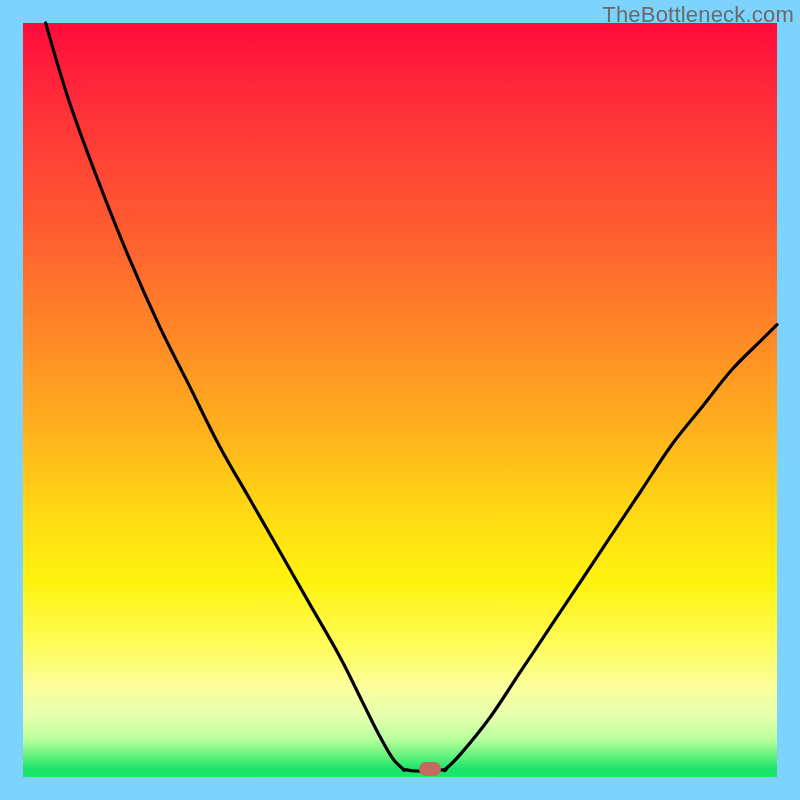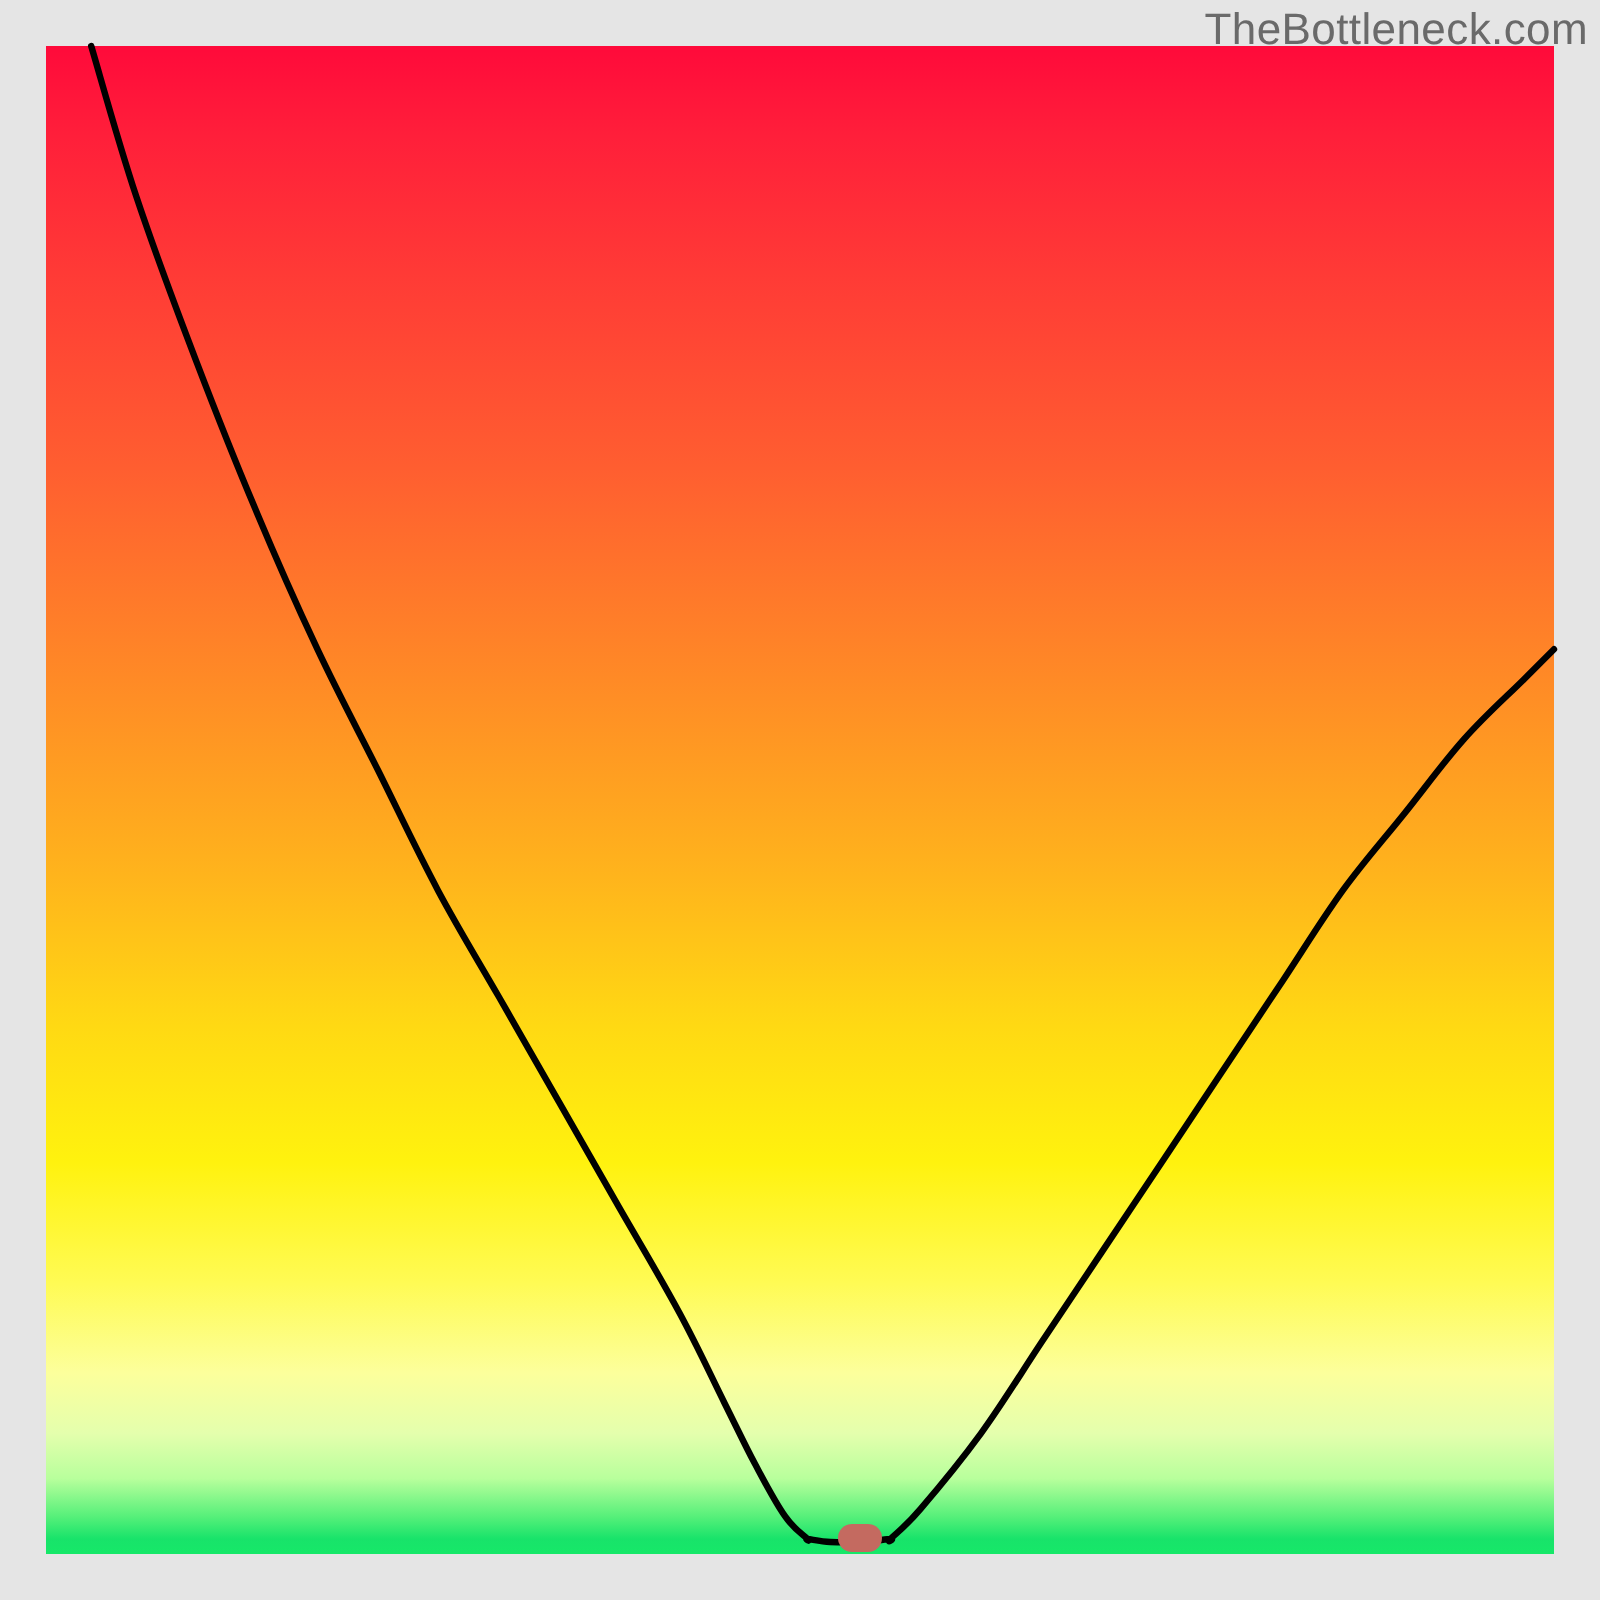--- a/index.html
+++ b/index.html
@@ -8,21 +8,21 @@
     width: 800px;
     height: 800px;
     background: #000;
     overflow: hidden;
     font-family: Arial, Helvetica, sans-serif;
   }
   .frame {
     position: relative;
     width: 800px;
     height: 800px;
-    background: #e5e5e5;
+    background: #7dd3fc;
   }
   .plot-area {
     position: absolute;
     left: 23px;
     top: 23px;
     width: 754px;
     height: 754px;
     
     background: linear-gradient(to bottom,
       #ff0a3a 0%,

